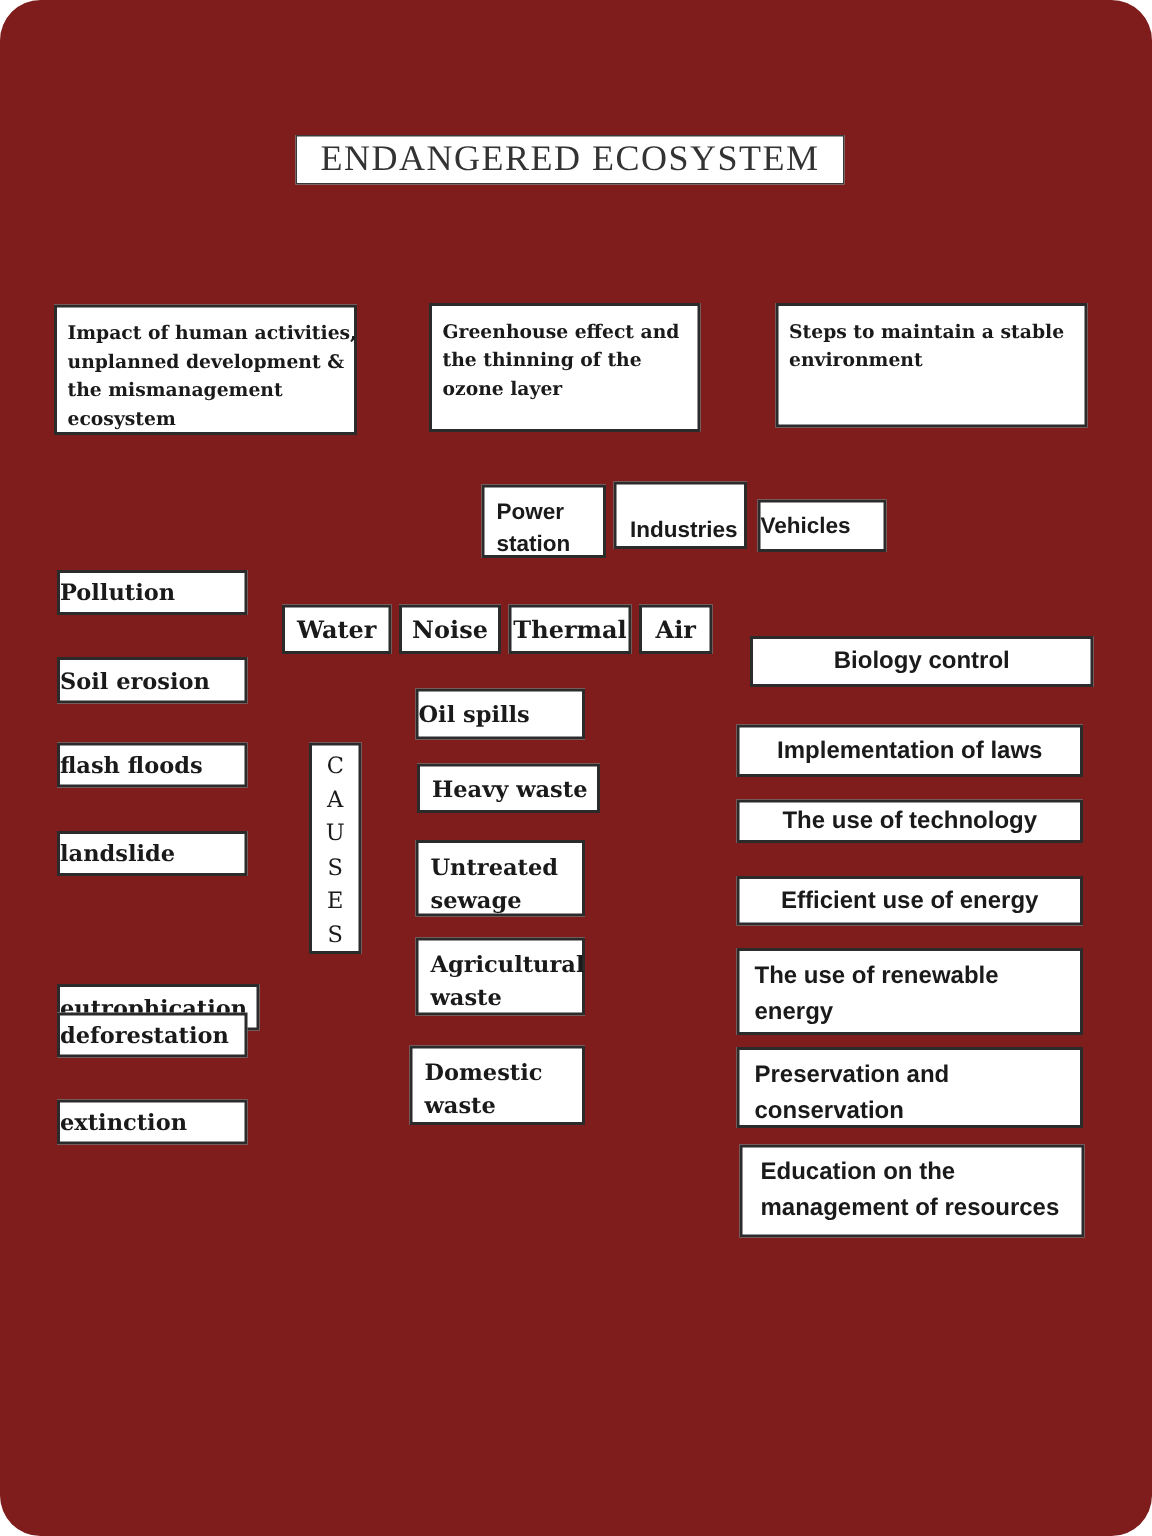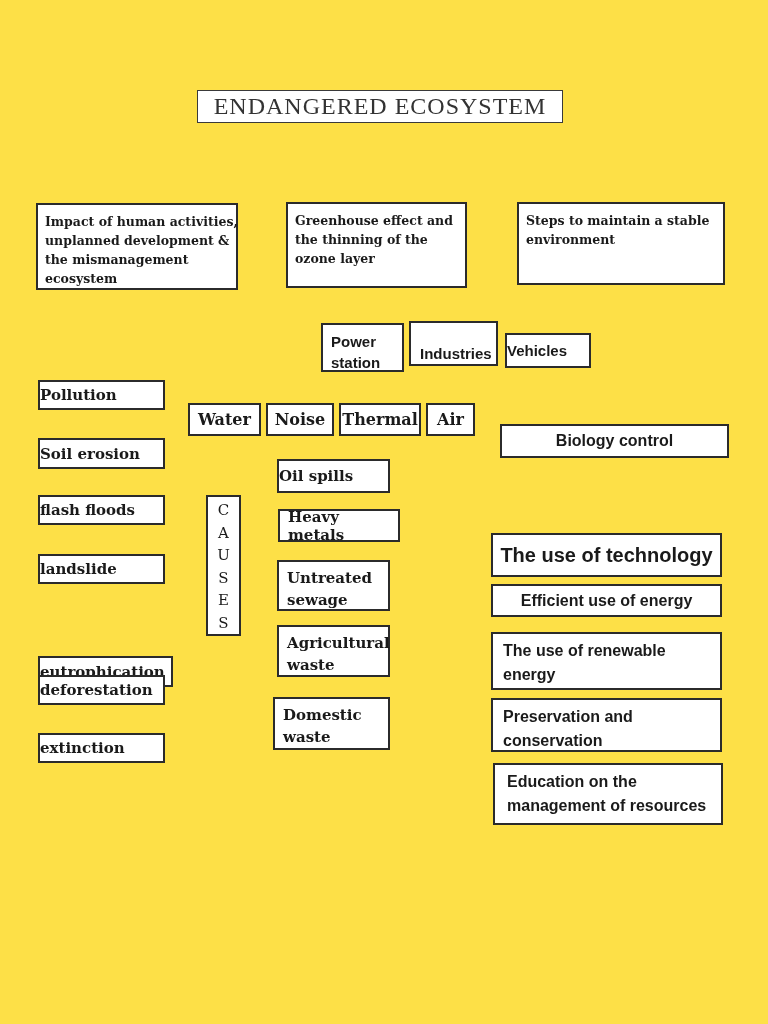--- a/index.html
+++ b/index.html
@@ -1,17 +1,17 @@
 <!DOCTYPE html>
 <html><head>
 <meta charset="utf-8">
 <style>
   html,body{margin:0;padding:0;background:#fff;}
-  .page{position:relative;width:768px;height:1024px;background:#fde047;overflow:hidden;
-        font-family:"Liberation Sans",sans-serif;color:#1a1a1a;}
+  .page{position:relative;width:768px;height:1024px;background:#7f1d1d;overflow:hidden;
+        font-family:"Liberation Sans",sans-serif;color:#1a1a1a;border-radius:27px;}
   .box{position:absolute;box-sizing:border-box;border:2px solid #2b2b2b;background:#fff;}
   .serif{font-family:"DejaVu Serif",serif;}
   .serif-b{font-family:"DejaVu Serif",serif;font-weight:bold;}
   .sans-b{font-family:"Liberation Sans",sans-serif;font-weight:bold;}
   .center{display:flex;align-items:center;justify-content:center;}
   .vleft{display:flex;align-items:center;padding-left:0;}
   .lines{padding:6px 8px;}
   .lines span{display:block;white-space:nowrap;}
   .title-box{border:1px solid #3a3a3a;font-family:"Liberation Serif",serif;
              font-size:24px;letter-spacing:1px;color:#333;}
@@ -66,36 +66,37 @@
   <div class="box serif letters" style="left:206px;top:495px;width:35px;height:141px;font-size:15px;padding-top:2px;">
     <span>C</span>
     <span>A</span>
     <span>U</span>
     <span>S</span>
     <span>E</span>
     <span>S</span>
   </div>
 
   <div class="box serif-b vleft" style="left:277px;top:459px;width:113px;height:34px;font-size:15px;">Oil spills</div>
-  <div class="box serif-b vleft" style="left:278px;top:509px;width:122px;height:33px;font-size:15px;padding-left:8px;">Heavy metals</div>
+  <div class="box serif-b vleft" style="left:278px;top:509px;width:122px;height:33px;font-size:15px;padding-left:8px;">Heavy waste</div>
   <div class="box serif-b lines cause-lines" style="left:277px;top:560px;width:113px;height:51px;">
     <span>Untreated</span>
     <span>sewage</span>
   </div>
   <div class="box serif-b lines cause-lines" style="left:277px;top:625px;width:113px;height:52px;">
     <span>Agricultural</span>
     <span>waste</span>
   </div>
   <div class="box serif-b lines cause-lines" style="left:273px;top:697px;width:117px;height:53px;">
     <span>Domestic</span>
     <span>waste</span>
   </div>
 
   <div class="box sans-b center" style="left:500px;top:424px;width:229px;height:34px;font-size:16px;">Biology control</div>
-  <div class="box sans-b center" style="left:491px;top:533px;width:231px;height:44px;font-size:20px;">The use of technology</div>
+  <div class="box sans-b center" style="left:491px;top:483px;width:231px;height:35px;font-size:16px;">Implementation of laws</div>
+  <div class="box sans-b center" style="left:491px;top:533px;width:231px;height:29px;font-size:16px;">The use of technology</div>
   <div class="box sans-b center" style="left:491px;top:584px;width:231px;height:33px;font-size:16px;">Efficient use of energy</div>
   <div class="box sans-b lines step-lines" style="left:491px;top:632px;width:231px;height:58px;">
     <span>The use of renewable</span>
     <span>energy</span>
   </div>
   <div class="box sans-b lines step-lines" style="left:491px;top:698px;width:231px;height:54px;">
     <span>Preservation and</span>
     <span>conservation</span>
   </div>
   <div class="box sans-b lines step-lines" style="left:493px;top:763px;width:230px;height:62px;padding-left:12px;">

